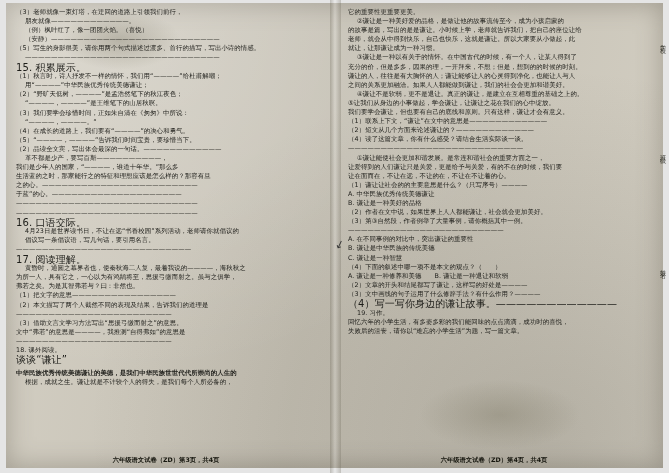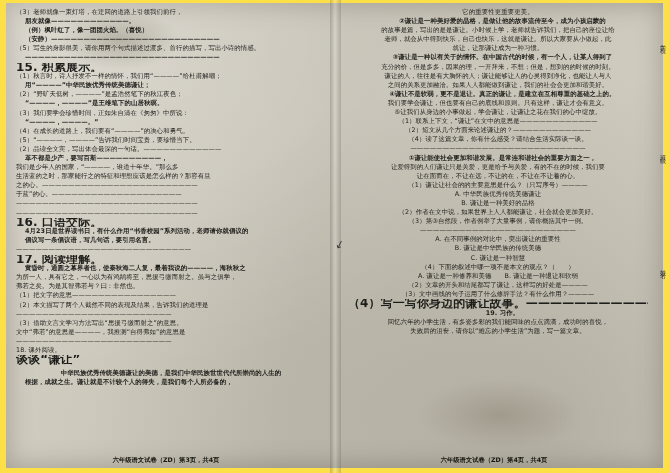--- a/index.html
+++ b/index.html
@@ -3,21 +3,21 @@
 <meta charset="utf-8">
 <style>
   html,body{margin:0;padding:0;}
   body{
     width:669px;height:473px;overflow:hidden;
     background:#b9b4a8;
     font-family:"DejaVu Sans", sans-serif;
   }
   #sheet{
     position:relative;width:669px;height:473px;
-    background:#fde047;
+    background:#e5e5e5;
   }
   
   .paper{
     position:absolute;left:6px;top:3px;width:657px;height:465px;
     background:#cfcabd;
     box-shadow:inset 0 0 26px rgba(90,85,72,.45);
   }
   .paper:before{
     content:"";position:absolute;inset:0;
     background:
@@ -31,35 +31,35 @@
     position:absolute;top:0;bottom:0;left:330px;width:11px;
     background:linear-gradient(90deg, rgba(90,85,70,.28), rgba(255,255,255,.20) 45%, rgba(90,85,70,.26));
     pointer-events:none;
   }
   
   .col{
     position:absolute;top:8px;height:432px;
     color:#20201c;
   }
   .col.left{left:16px;width:310px;}
-  .col.right{left:348px;width:300px;text-align:center;}
+  .col.right{left:348px;width:300px;}
 
   .ln{
     font-size:6.4px;line-height:9.1px;
     letter-spacing:.1px;
     white-space:nowrap;
     overflow:hidden;
     text-overflow:clip;
     color:#1d1d19;
   }
-  .ln.ind{text-indent:9px;font-weight:bold;}
+  .ln.ind{text-indent:9px;}
   .ln.b{font-weight:bold;}
   .ln.sp{height:4px;}
-  .ln.c{text-align:center;}
-  .secthead{font-size:12px;line-height:9.6px;font-weight:bold;}
+  .ln.c{text-align:left;}
+  .secthead{font-size:10px;line-height:9.6px;font-weight:normal;}
   
   .vstrip{
     position:absolute;right:2px;writing-mode:vertical-rl;
     font-size:6px;color:#2a2a22;letter-spacing:3px;
   }
   .v1{top:40px;}
   .v2{top:150px;}
   .v3{top:265px;}
   
   .mark{
@@ -99,21 +99,21 @@
     <div class="ln">（5）“————，————”告诉我们时间宝贵，要珍惜当下。</div>
     <div class="ln">（2）品读全文宾，写出体会最深的一句话。————————————</div>
     <div class="ln ind">革不都是少产，要写百斯——————————，</div>
     <div class="ln">我们是少年人的国家，“————，谁道十年华。”那么多</div>
     <div class="ln">生活蓝的之时，那家能行之的特征和理想应该是怎么样的？那容有旦</div>
     <div class="ln">之的心。————————————————————————</div>
     <div class="ln">于蓝”的心。————————————————————</div>
     <div class="ln">————————————————————————————</div>
     <div class="ln">————————————————————————————</div>
     <div class="ln secthead">16. 口语交际。</div>
-    <div class="ln ind">4月23日是世界读书日，有什么作用“书香校园”系列活动，老师请你就倡议的</div>
+    <div class="ln ind">4月23日是世界读书日，不让在远“书香校园”系列活动，老师请你就倡议的</div>
     <div class="ln ind">倡议写一条倡议语，写几句话，要引用名言。</div>
     <div class="ln">———————————————————————————</div>
     <div class="ln secthead">17. 阅读理解。</div>
     <div class="ln ind">黄昏时，通圆之幕界者也，使秦秋海二人复，最着我说的————，海秋秋之</div>
     <div class="ln">为所一人，具有它之，一心以为有鸿鹄将至，思援弓缴而射之。虽与之俱学，</div>
     <div class="ln">弗若之矣。为是其智弗若与？曰：非然也。</div>
     <div class="ln">（1）把文字的意思————————————————</div>
     <div class="ln">（2）本文描写了两个人截然不同的表现及结果，告诉我们的道理是</div>
     <div class="ln">————————————————————————</div>
     <div class="ln">（3）借助文言文学习方法写出“思援弓缴而射之”的意思。</div>
@@ -131,22 +131,22 @@
     <div class="ln">它的重要性更重要更美。</div>
     <div class="ln ind">②谦让是一种美好爱的品格，是做让他的故事流传至今，成为小孩启蒙的</div>
     <div class="ln">的故事是篇，写出的是是谦让。小时候上学，老师就告诉我们，把自己的座位让给</div>
     <div class="ln">老师，就会从中得到快乐，自己也快乐，这就是谦让。所以大家要从小做起，此</div>
     <div class="ln">就让，让那谦让成为一种习惯。</div>
     <div class="ln ind">③谦让是一种以有关于的情怀。在中国古代的时候，有一个人，让某人得到了</div>
     <div class="ln">充分的价，但是多多，因果的理，一开拜来，不想；但是，想到的的时候的时刻。</div>
     <div class="ln">谦让的人，往往是有大胸怀的人；谦让能够让人的心灵得到净化，也能让人与人</div>
     <div class="ln">之间的关系更加融洽。如果人人都能做到谦让，我们的社会会更加和谐美好。</div>
     <div class="ln ind">④谦让不是软弱，更不是退让。真正的谦让，是建立在互相尊重的基础之上的。</div>
+    <div class="ln">⑤让我们从身边的小事做起，学会谦让，让谦让之花在我们的心中绽放。</div>
     <div class="ln">我们要学会谦让，但也要有自己的底线和原则。只有这样，谦让才会有意义。</div>
-    <div class="ln">⑤让我们从身边的小事做起，学会谦让，让谦让之花在我们的心中绽放。</div>
     <div class="ln">（1）联系上下文，“谦让”在文中的意思是————————————</div>
     <div class="ln">（2）短文从几个方面来论述谦让的？————————————</div>
     <div class="ln">（4）读了这篇文章，你有什么感受？请结合生活实际谈一谈。</div>
     <div class="ln">———————————————————————————</div>
     <div class="ln ind">①谦让能使社会更加和谐发展。是常连和谐社会的重要方面之一，</div>
     <div class="ln">让爱得到的人们谦让只是关爱，更是给予与关爱，有的不在的时候，我们要</div>
     <div class="ln">让在面而在，不让在远，不让的在，不让在不让着的心。</div>
     <div class="ln">（1）谦让让社会的的主要意思是什么？（只写序号）————</div>
     <div class="ln">A. 中华民族优秀传统美德谦让</div>
     <div class="ln">B. 谦让是一种美好的品格</div>

